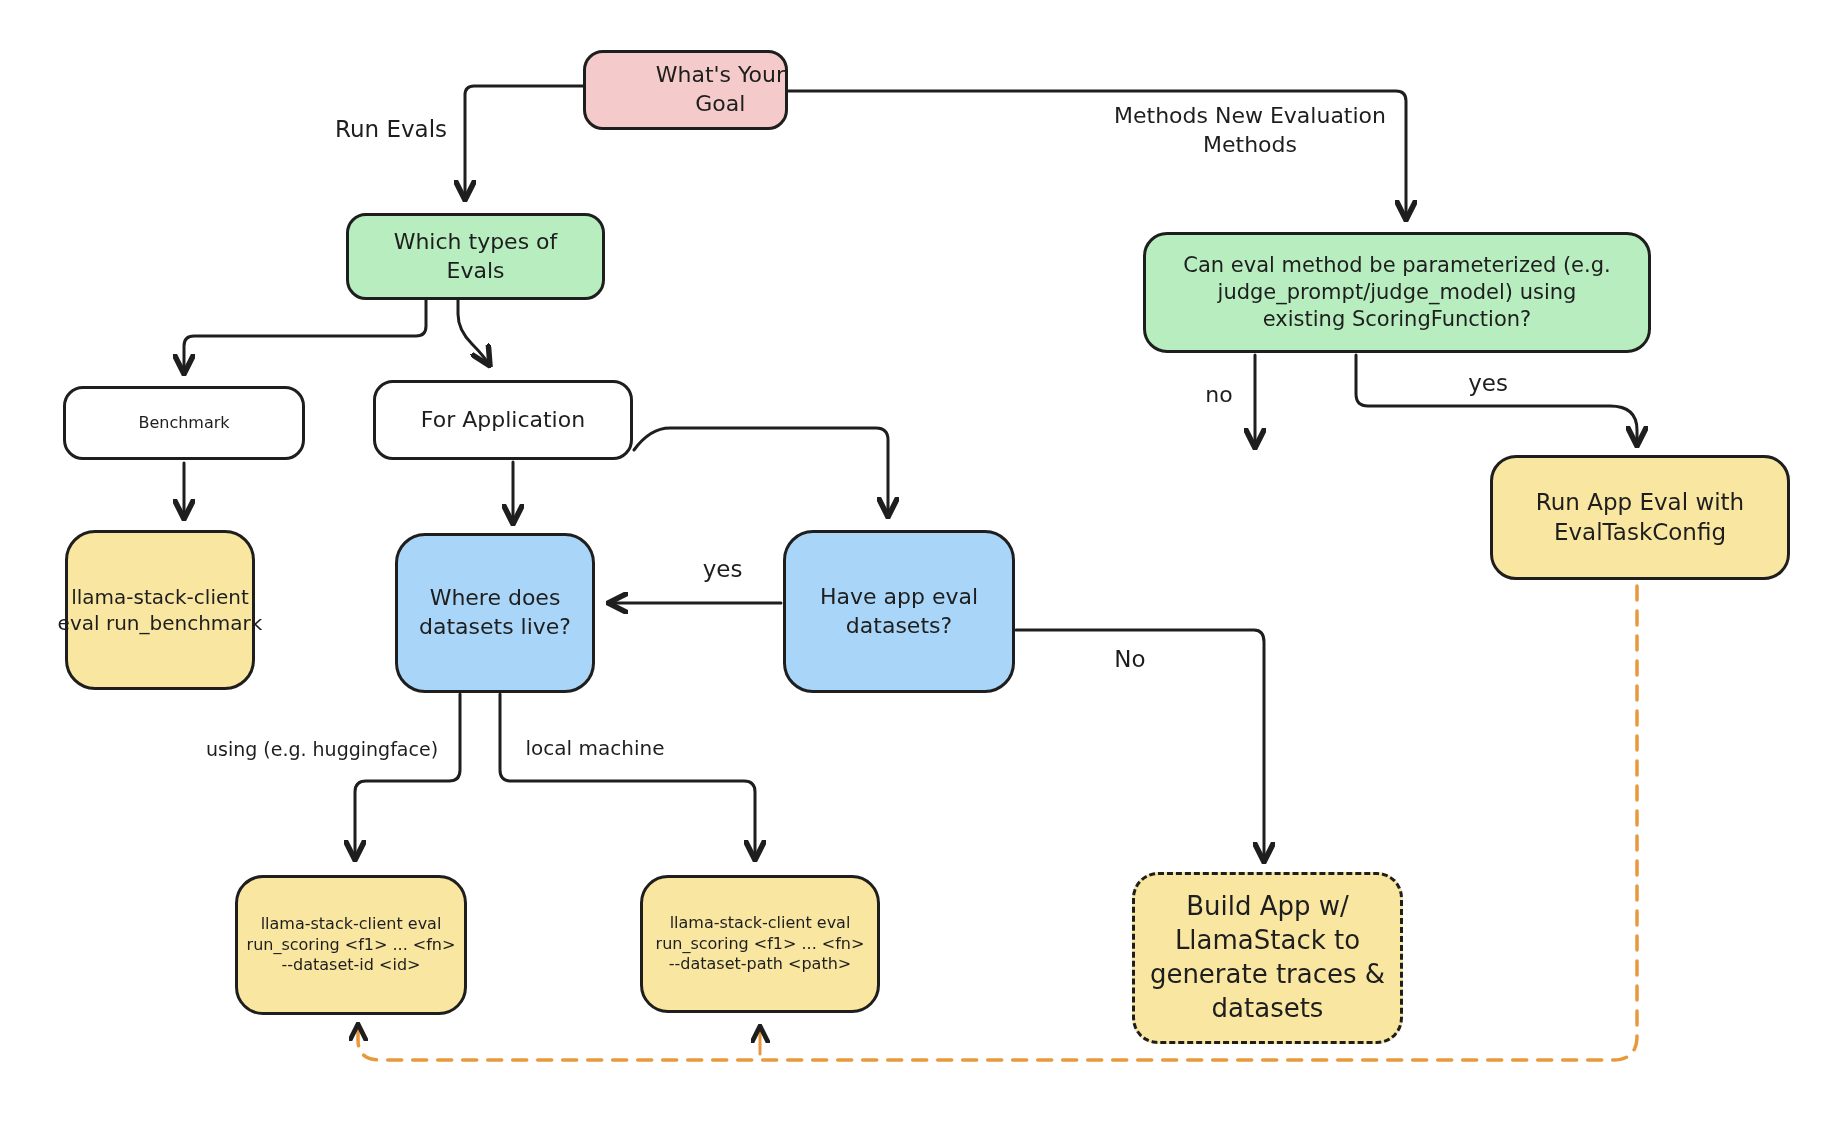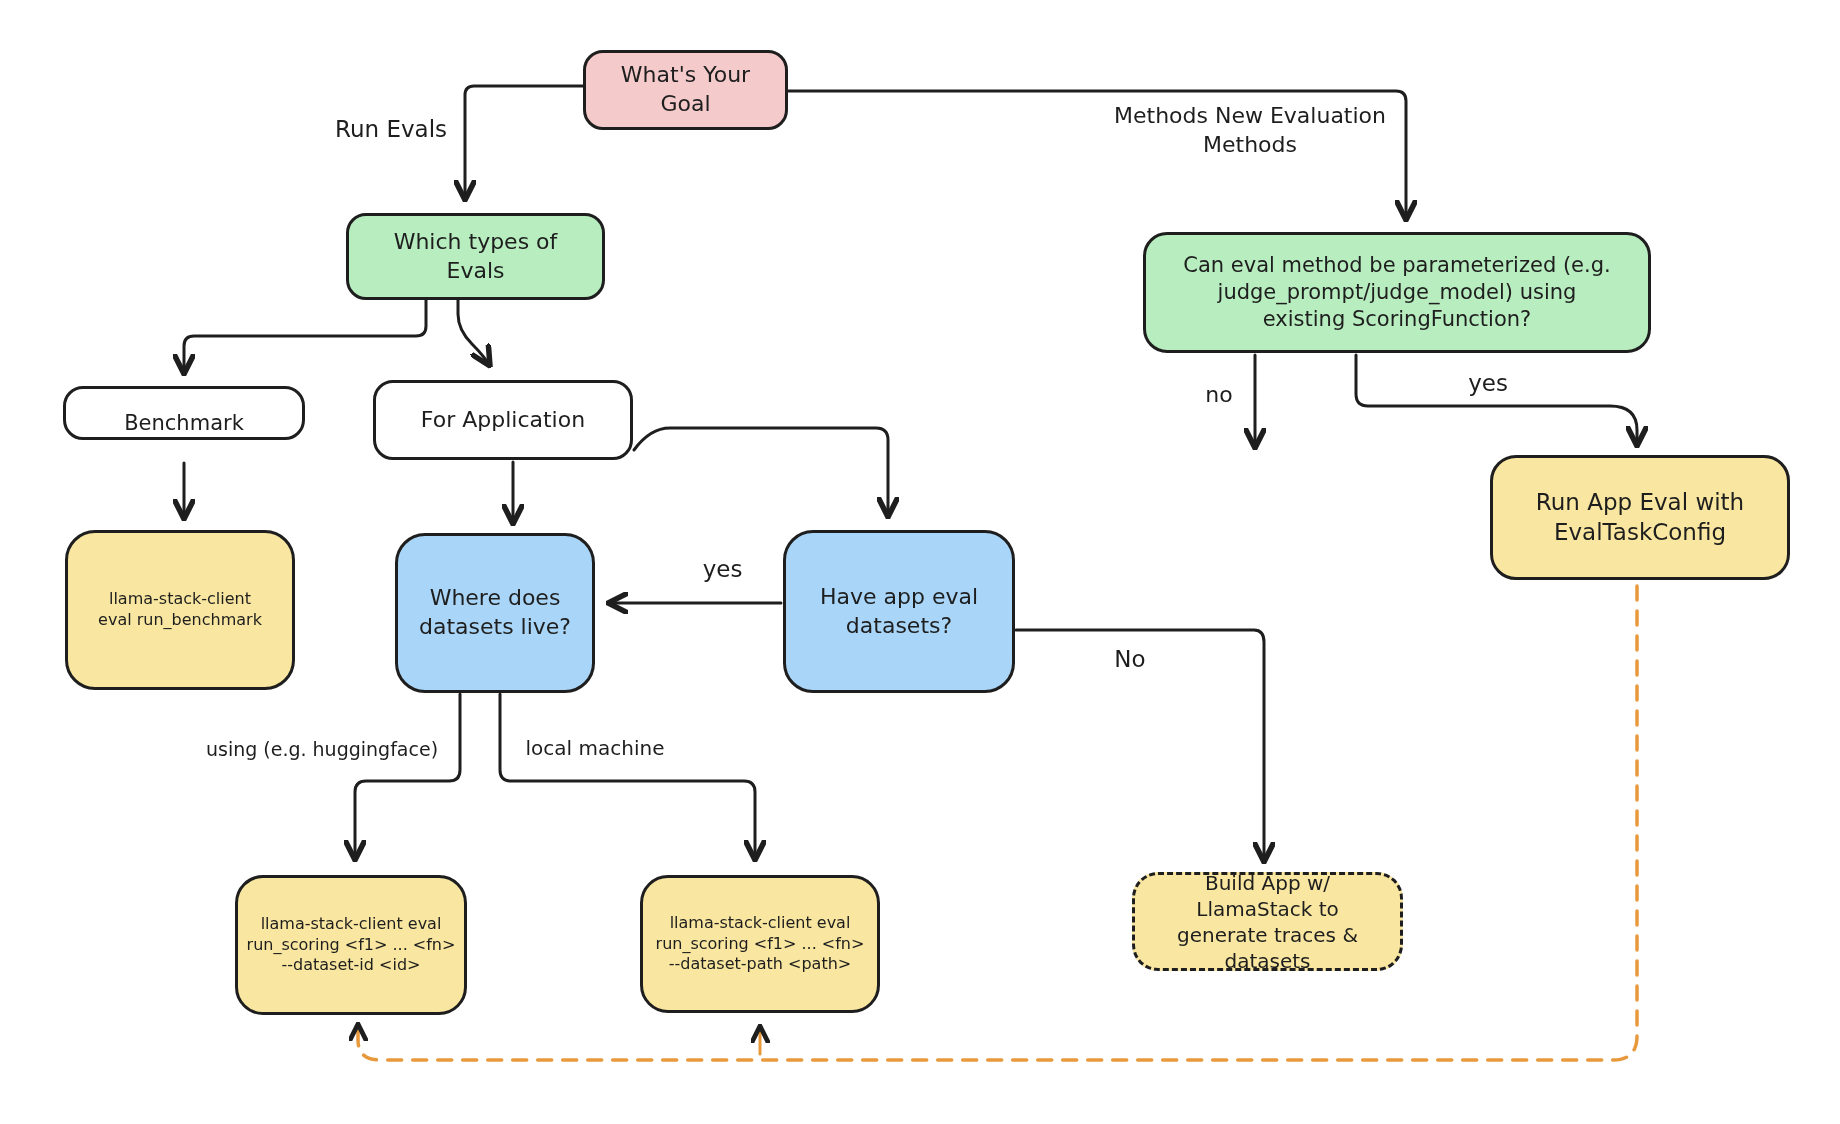--- a/index.html
+++ b/index.html
@@ -9,44 +9,44 @@
   }
   .wires{position:absolute;left:0;top:0;width:1840px;height:1124px;pointer-events:none;}
   .wires path{fill:none;stroke:#1e1e1e;stroke-width:3;stroke-linecap:round;}
   .wires path.orange{stroke:#e8993c;stroke-width:3.5;stroke-dasharray:14 11;}
   .wires path.orange-solid{stroke:#e8993c;stroke-width:3;stroke-dasharray:none;}
   .node{
     position:absolute;border:3px solid #1e1e1e;border-radius:24px;
     display:flex;align-items:center;justify-content:center;text-align:center;
     white-space:pre;line-height:1.3;box-sizing:border-box;
   }
-  .pink{background:#f5caca;}
+  .pink{background:#f5caca;justify-content:flex-end;}
   .green{background:#b7edbf;}
   .blue{background:#a9d6f8;text-align:center;}
   .yellow{background:#f9e7a1;}
   .white{background:#ffffff;}
   .dashed{border-style:dashed;}
   .edge-label{
     position:absolute;display:flex;align-items:center;justify-content:center;
     text-align:center;white-space:pre;line-height:1.3;font-size:22px;
   }
   
   .n-goal{left:583px;top:50px;width:205px;height:80px;font-size:22px;border-radius:20px;}
   .n-which{left:346px;top:213px;width:259px;height:87px;font-size:22px;border-radius:20px;}
   .n-param{left:1095px;top:232px;width:508px;height:121px;font-size:21px;border-radius:24px;margin-left:48px;}
-  .n-bench{left:63px;top:386px;width:242px;height:54px;font-size:21px;border-radius:20px;align-items:flex-end;}
+  .n-bench{left:63px;top:386px;width:242px;height:74px;font-size:16px;border-radius:20px;}
   .n-forapp{left:373px;top:380px;width:260px;height:80px;font-size:22px;border-radius:20px;}
-  .n-runbench{left:65px;top:530px;width:230px;height:160px;font-size:16px;border-radius:30px;}
+  .n-runbench{left:65px;top:530px;width:190px;height:160px;font-size:20px;border-radius:30px;}
   .n-where{left:395px;top:533px;width:200px;height:160px;font-size:22px;border-radius:30px;}
   .n-have{left:783px;top:530px;width:232px;height:163px;font-size:22px;border-radius:30px;}
   .n-addcode{left:1092px;top:457px;width:296px;height:130px;font-size:21px;border-radius:26px;}
   .n-runapp{left:1490px;top:455px;width:300px;height:125px;font-size:23px;border-radius:26px;}
   .n-scoreid{left:235px;top:875px;width:232px;height:140px;font-size:16px;border-radius:28px;}
   .n-scorepath{left:640px;top:875px;width:240px;height:138px;font-size:16px;border-radius:28px;}
-  .n-buildapp{left:1132px;top:872px;width:271px;height:99px;font-size:20px;border-radius:26px;}
+  .n-buildapp{left:1132px;top:872px;width:271px;height:172px;font-size:26px;border-radius:26px;}
   
   .l-runevals{left:330px;top:116px;width:122px;height:28px;font-size:23px;}
   .l-develop{left:1100px;top:100px;width:300px;height:62px;font-size:22px;}
   .l-yesleft{left:695px;top:556px;width:55px;height:28px;font-size:23px;}
   .l-noright{left:1105px;top:646px;width:50px;height:28px;font-size:23px;}
   .l-noparam{left:1196px;top:381px;width:46px;height:28px;font-size:22px;}
   .l-yesparam{left:1462px;top:370px;width:52px;height:28px;font-size:23px;}
   .l-remote{left:186px;top:735px;width:272px;height:28px;font-size:19px;}
   .l-local{left:520px;top:734px;width:150px;height:28px;font-size:20px;}
 </style>

